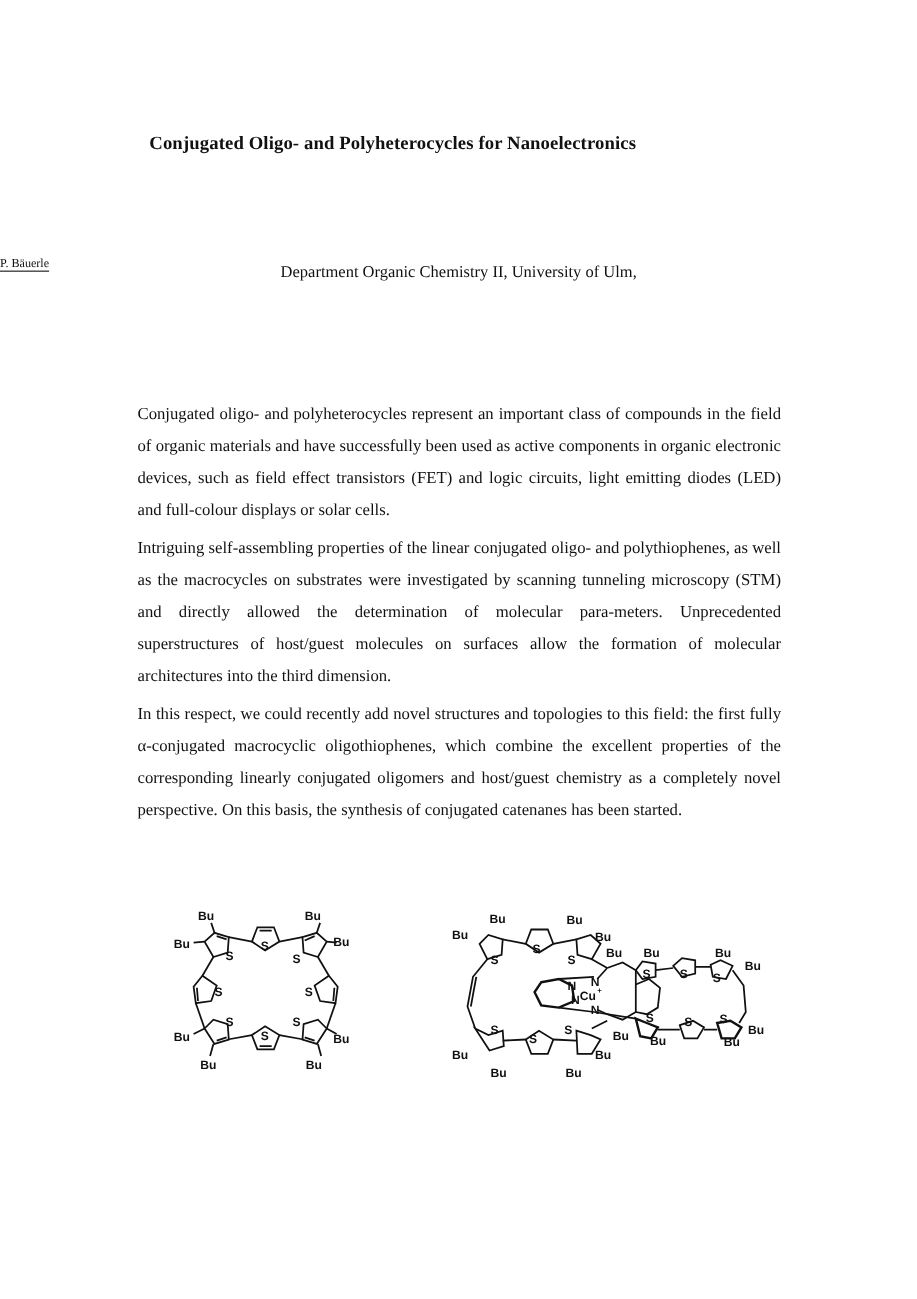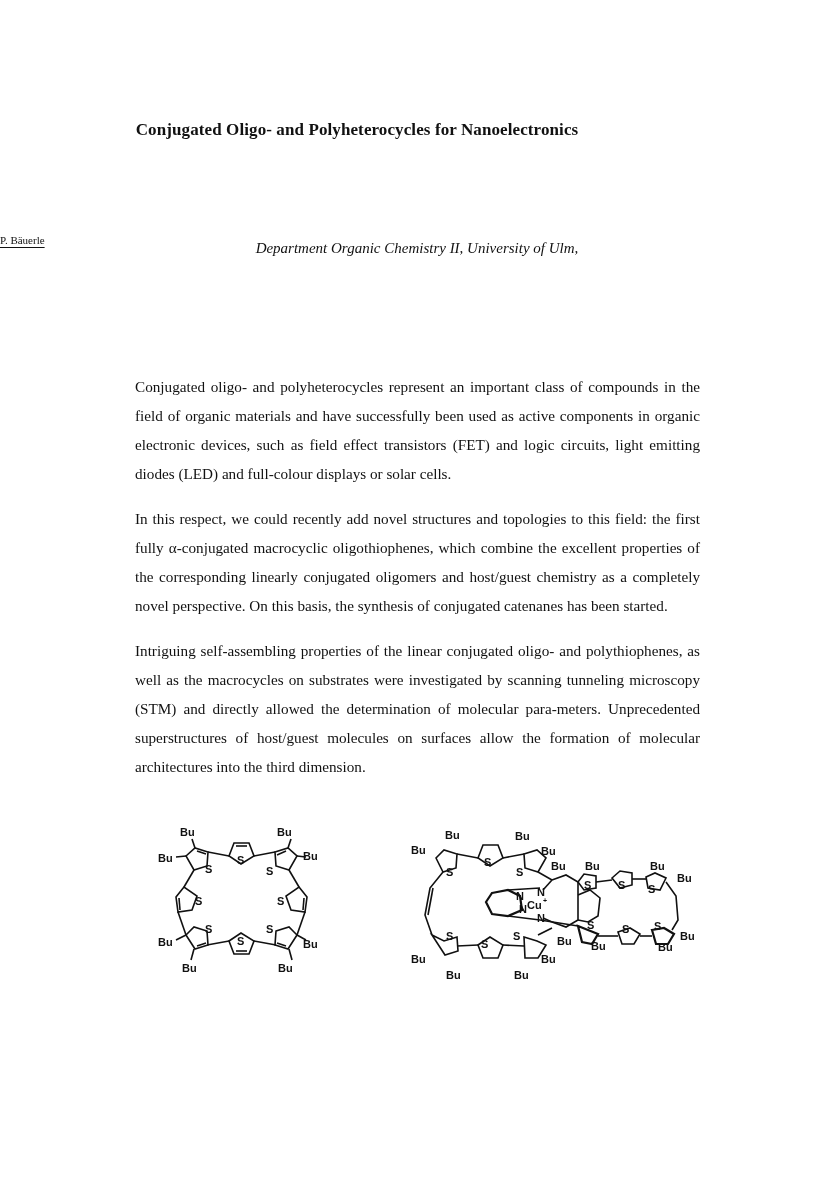--- a/index.html
+++ b/index.html
@@ -36,36 +36,35 @@
     .author span {
       text-decoration: underline;
       text-underline-offset: 3px;
     }
     .affil {
       position: absolute;
       left: 0;
       top: 234px;
       width: 834px;
       text-align: center;
-      font-style: italic;
       font-size: 15px;
       line-height: 29px;
     }
     .affil div { white-space: nowrap; }
     .body-text {
       position: absolute;
       left: 119px;
       top: 356px;
       width: 597px;
       font-size: 15.2px;
       line-height: 29px;
       text-align: justify;
     }
     .body-text p {
-      margin: 16px;
+      margin: 6px;
     }
     .figures {
       position: absolute;
       left: 0;
       top: 815px;
       width: 792px;
       height: 180px;
     }
     .figures svg text {
       font-family: "Liberation Sans", "DejaVu Sans", sans-serif;
@@ -82,22 +81,22 @@
 <div class="author">
   <span>P. Bäuerle</span>
 </div>
 
 <div class="affil">
   <div>Department Organic Chemistry II, University of Ulm,</div>
 </div>
 
 <div class="body-text">
   <p>Conjugated oligo- and polyheterocycles represent an important class of compounds in the field of organic materials and have successfully been used as active components in organic electronic devices, such as field effect transistors (FET) and logic circuits, light emitting diodes (LED) and full-colour displays or solar cells.</p>
+  <p>Intriguing self-assembling properties of the linear conjugated oligo- and polythiophenes, as well as the macrocycles on substrates were investigated by scanning tunneling microscopy (STM) and directly allowed the determination of molecular para-meters. Unprecedented superstructures of host/guest molecules on surfaces allow the formation of molecular architectures into the third dimension.</p>
   <p>In this respect, we could recently add novel structures and topologies to this field: the first fully α-conjugated macrocyclic oligothiophenes, which combine the excellent properties of the corresponding linearly conjugated oligomers and host/guest chemistry as a completely novel perspective. On this basis, the synthesis of conjugated catenanes has been started.</p>
-  <p>Intriguing self-assembling properties of the linear conjugated oligo- and polythiophenes, as well as the macrocycles on substrates were investigated by scanning tunneling microscopy (STM) and directly allowed the determination of molecular para-meters. Unprecedented superstructures of host/guest molecules on surfaces allow the formation of molecular architectures into the third dimension.</p>
 </div>
 
 <div class="figures">
   <svg width="834" height="180" viewBox="0 815 834 180" xmlns="http://www.w3.org/2000/svg">
 
     <g stroke="#111" stroke-width="1.6" fill="none">
 
       <path d="M186,856 L195,848 L208,852 L207,866 L194,870 Z"></path>
       <path d="M197,851 L206,854"></path>
 

